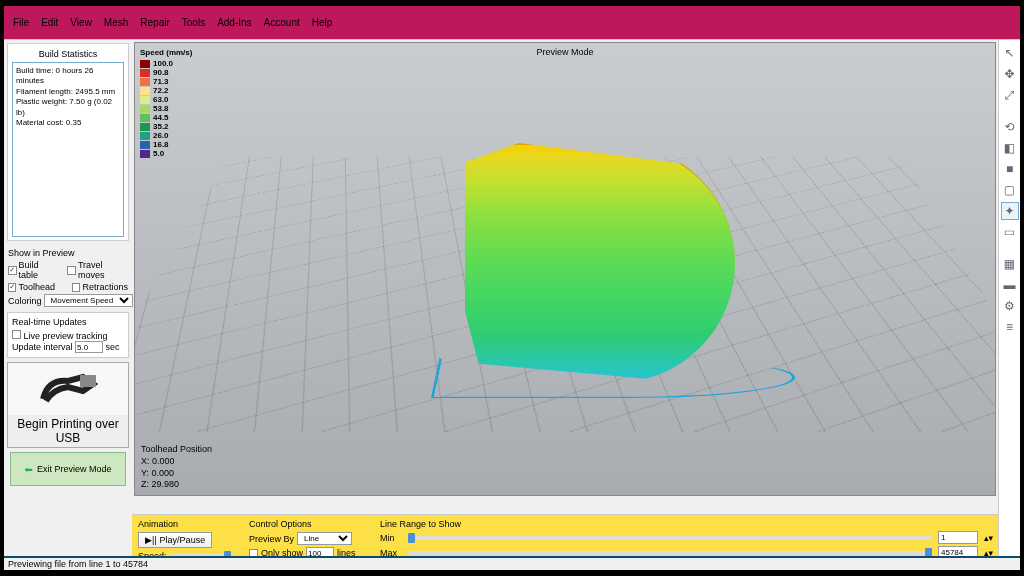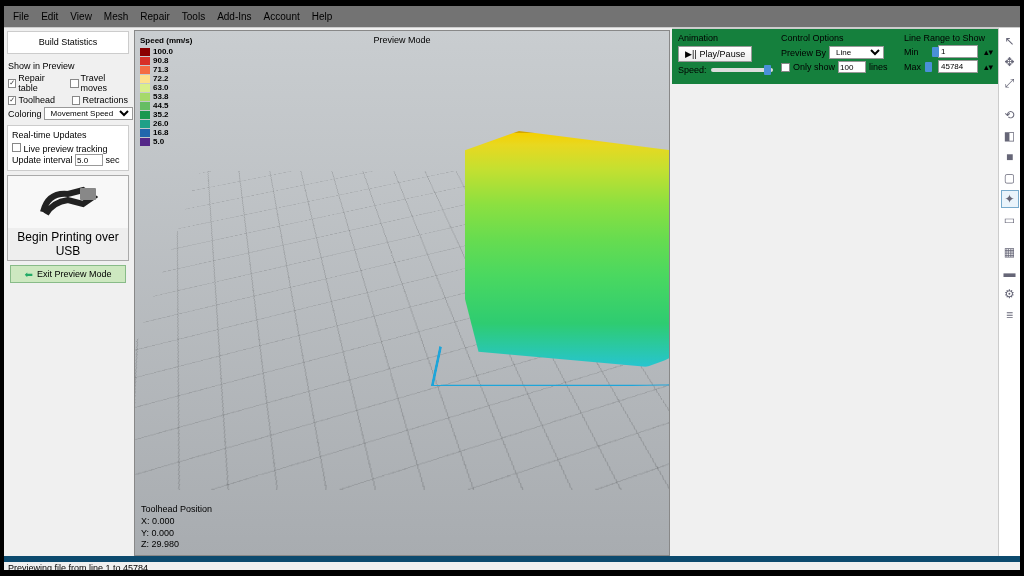--- a/index.html
+++ b/index.html
@@ -1,34 +1,34 @@
 <!DOCTYPE html>
 <html><head>
 <meta charset="utf-8">
 <style>
 * { box-sizing: border-box; margin: 0; padding: 0; font-family: Arial, sans-serif; }
 body { background: #000; width: 1024px; height: 576px; overflow: hidden; position: relative; }
 .window { position: absolute; top: 6px; left: 4px; width: 1016px; height: 564px; background: #f0f0f0; }
-.menubar { height: 22px; background: #737373; border-bottom: 1px solid #ccc; display: flex; align-items: center; padding-left: 3px; font-size: 10px; }
+.menubar { height: 34px; background: #be185d; border-bottom: 1px solid #ccc; display: flex; align-items: center; padding-left: 3px; font-size: 10px; }
 .menubar span { padding: 0 6px; cursor: default; }
 .content { display: flex; height: 530px; }
 .leftpanel { width: 128px; padding: 3px; font-size: 9px; }
 .section { border: 1px solid #ccc; background: #fff; margin-bottom: 4px; padding: 3px 4px; }
 .section-title { font-size: 9px; text-align: center; padding: 2px 0 3px 0; }
 .stats-box { border: 1px solid #7ac; background: #fff; height: 175px; padding: 3px; font-size: 8px; line-height: 1.3; }
 .preview-opts { padding: 3px 1px; }
 .preview-opts .row { display: flex; gap: 2px; margin: 2px 0; align-items: center; }
 .chk { width: 9px; height: 9px; border: 1px solid #888; background: #fff; display: inline-flex; align-items: center; justify-content: center; font-size: 7px; color: #333; }
 .sel { font-size: 8px; border: 1px solid #999; background: #fff; height: 13px; padding: 0 2px; }
 .img-button { border: 1px solid #aaa; background: #fff; text-align: center; margin: 4px 0; }
 .img-button .img { height: 52px; background: #f8f8f8; display: flex; align-items: center; justify-content: center; }
 .img-button .lbl { font-size: 12px; padding: 2px; background: #eee; }
-.exit-btn { background: #cde8c0; border: 1px solid #8b8; height: 18px; display: flex; align-items: center; justify-content: center; font-size: 9px; margin: 4px 3px; }
+.exit-btn { background: #cde8c0; border: 1px solid #8b8; height: 34px; display: flex; align-items: center; justify-content: center; font-size: 9px; margin: 4px 3px; }
 .exit-btn::before { content: "⬅"; margin-right: 4px; color: #2a6; font-size: 10px; }
-.viewport-wrap { flex: 1; display: flex; flex-direction: row; }
+.viewport-wrap { flex: 1; display: flex; flex-direction: column; }
 .viewport { flex: 1; position: relative; background: linear-gradient(#c9cdd0, #a8acb0); border: 1px solid #888; margin: 2px; overflow: hidden; }
 .grid-plane { position: absolute; inset: 0; background-image: 
   repeating-linear-gradient(78deg, transparent 0 39px, rgba(0,0,0,.15) 39px 40px),
   repeating-linear-gradient(-22deg, transparent 0 39px, rgba(0,0,0,.12) 39px 40px);
   transform: perspective(800px) rotateX(48deg) translateY(-30px); transform-origin: center 60%; }
 .model { position: absolute; left: 280px; top: 80px; width: 370px; height: 290px; }
 .model-body { position: absolute; left: 50px; top: 20px; width: 270px; height: 240px; 
   background: linear-gradient(to top, #26c4d9 0%, #2ecc71 20%, #4ad860 40%, #66dc50 55%, #8ce040 70%, #c5e030 85%, #e8d820 95%, #f5d000 100%);
   border-radius: 0 120px 120px 0 / 0 120px 120px 0;
   clip-path: polygon(0% 8%, 20% 0%, 90% 10%, 100% 35%, 100% 75%, 85% 100%, 5% 92%, 0% 70%);
@@ -38,32 +38,32 @@
 .speed-legend { position: absolute; top: 5px; left: 5px; font-size: 8px; font-weight: bold; }
 .speed-legend .swatches { margin-top: 2px; }
 .speed-legend .sw { display: flex; align-items: center; gap: 3px; }
 .speed-legend .box { width: 10px; height: 8px; }
 .preview-mode-lbl { position: absolute; top: 4px; left: 50%; transform: translateX(-50%); font-size: 9px; font-weight: normal; }
 .toolhead-info { position: absolute; bottom: 4px; left: 6px; font-size: 9px; line-height: 1.3; }
 .right-toolbar { width: 22px; background: #fff; border-left: 1px solid #ccc; display: flex; flex-direction: column; align-items: center; padding-top: 4px; gap: 3px; }
 .right-toolbar .tool { width: 18px; height: 18px; display: flex; align-items: center; justify-content: center; font-size: 12px; color: #667; cursor: default; }
 .right-toolbar .tool.active { border: 1px solid #7ac; background: #eaf4fb; }
 .right-toolbar .sep { height: 8px; }
-.bottom-controls { display: flex; gap: 8px; padding: 4px 6px; font-size: 9px; border-top: 1px solid #ccc; background: #15803d; height: 56px; }
+.bottom-controls { display: flex; gap: 16px; padding: 4px 6px; font-size: 9px; border-top: 1px solid #ccc; background: #fde047; height: 56px; margin-top: 16px; }
 .ctrl-group { min-width: 95px; }
 .ctrl-group .title { font-size: 9px; margin-bottom: 3px; }
 .play-btn { border: 1px solid #999; background: linear-gradient(#fff,#eee); padding: 2px 6px; font-size: 9px; display: inline-flex; align-items: center; gap: 3px; }
 .slider-row { display: flex; align-items: center; gap: 4px; margin-top: 3px; }
 .slider { flex: 1; height: 4px; background: #ddd; border-radius: 2px; position: relative; }
 .slider .thumb { position: absolute; top: -3px; width: 7px; height: 10px; background: #4a90d9; border-radius: 1px; }
 .range-group { flex: 1; display: flex; flex-direction: column; }
 .range-row { display: flex; align-items: center; gap: 6px; margin-top: 2px; }
 .range-row .slider { flex: 1; }
 .num-input { width: 40px; font-size: 8px; border: 1px solid #999; height: 13px; padding: 0 2px; background: #fff; }
-.statusbar { position: absolute; bottom: 0; left: 0; right: 0; height: 14px; background: #f0f0f0; border-top: 6px solid #0c4a6e; font-size: 9px; padding: 1px 4px; }
+.statusbar { position: absolute; bottom: 0; left: 0; right: 0; height: 14px; background: #f0f0f0; border-top: 2px solid #0c4a6e; font-size: 9px; padding: 1px 4px; }
 input.inline-num { width: 28px; font-size: 8px; border: 1px solid #999; height: 12px; padding: 0 1px; }
 </style>
 </head>
 <body>
 
 <div class="window">
   <div class="menubar">
       <span>File</span>
       <span>Edit</span>
       <span>View</span>
@@ -72,26 +72,32 @@
       <span>Tools</span>
       <span>Add-Ins</span>
       <span>Account</span>
       <span>Help</span>
     </div>
 
   <div class="content">
     <div class="leftpanel">
       <div class="section">
         <div class="section-title">Build Statistics</div>
+        <div class="stats-box">
+            <div>Build time: 0 hours 26 minutes</div>
+            <div>Filament length: 2495.5 mm</div>
+            <div>Plastic weight: 7.50 g (0.02 lb)</div>
+            <div>Material cost: 0.35</div>
+          </div>
       </div>
       <div class="preview-opts">
         <div style="margin-bottom:2px;">Show in Preview</div>
         <div class="row">
           <span class="chk">✓</span>
-          <span>Repair table</span>
+          <span>Build table</span>
           <span style="width:6px"></span>
           <span class="chk"></span>
           <span>Travel moves</span>
         </div>
         <div class="row">
           <span class="chk">✓</span>
           <span>Toolhead</span>
           <span style="width:14px"></span>
           <span class="chk"></span>
           <span>Retractions</span>

